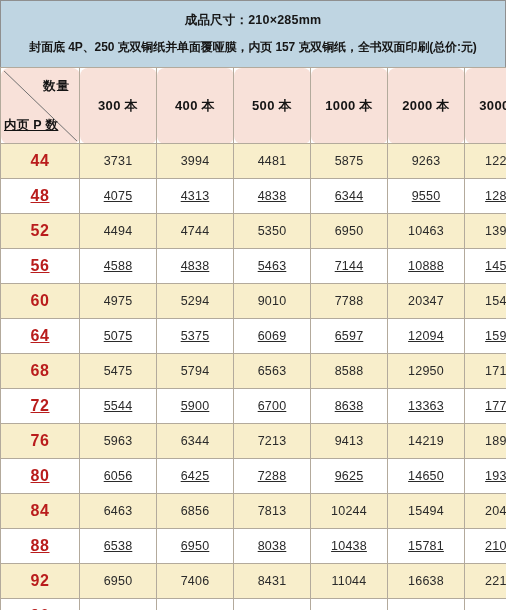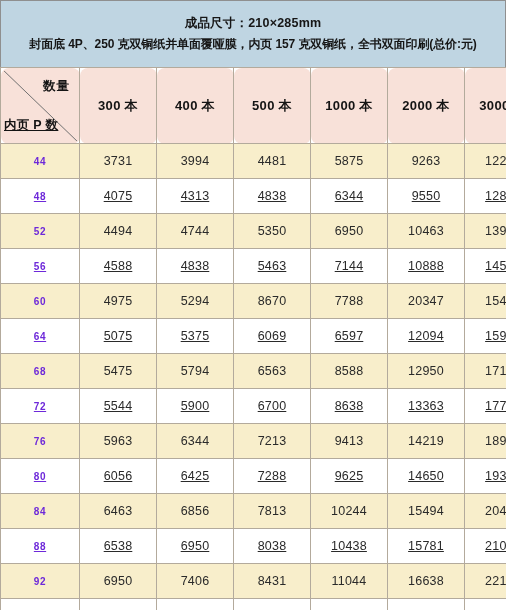--- a/index.html
+++ b/index.html
@@ -19,23 +19,23 @@
   .banner {
     box-sizing: border-box;
     width: 506px;
     height: 67px;
     background: #bfd5e2;
     border: 1px solid #8f8f8f;
     border-bottom: none;
     display: flex;
     flex-direction: column;
     align-items: center;
-    justify-content: center;
+    justify-content: space-between;
     gap: 4px;
-    padding: 0 6px;
+    padding: 11px 6px;
   }
   .banner-line1 {
     font-size: 12.5px;
     font-weight: bold;
     letter-spacing: 0.2px;
     color: #161616;
     white-space: nowrap;
   }
   .banner-line2 {
     font-size: 12px;
@@ -112,22 +112,22 @@
 
   
   tr.data-row { height: 35px; }
   tr.data-row td {
     font-size: 12.5px;
     color: #2a2a2a;
     letter-spacing: 0.2px;
   }
   tr.data-row td.rowhead {
     font-weight: bold;
-    font-size: 10px;
-    color: #6d28d9;
+    font-size: 16px;
+    color: #b91c1c;
     letter-spacing: 0.6px;
   }
   tr.row-odd td  { background: #f8eecb; }
   tr.row-even td { background: #ffffff; text-decoration: underline; }
 </style>
 </head>
 <body>
 
 <div class="banner">
   <div class="banner-line1">成品尺寸：210×285mm</div>
@@ -200,21 +200,21 @@
       <td>5463</td>
       <td>7144</td>
       <td>10888</td>
       <td>14513</td>
 
     </tr>
     <tr class="data-row row-odd">
       <td class="rowhead">60</td>
       <td>4975</td>
       <td>5294</td>
-      <td>8670</td>
+      <td>9010</td>
       <td>7788</td>
       <td>20347</td>
       <td>15488</td>
 
     </tr>
     <tr class="data-row row-even">
       <td class="rowhead">64</td>
       <td>5075</td>
       <td>5375</td>
       <td>6069</td>

